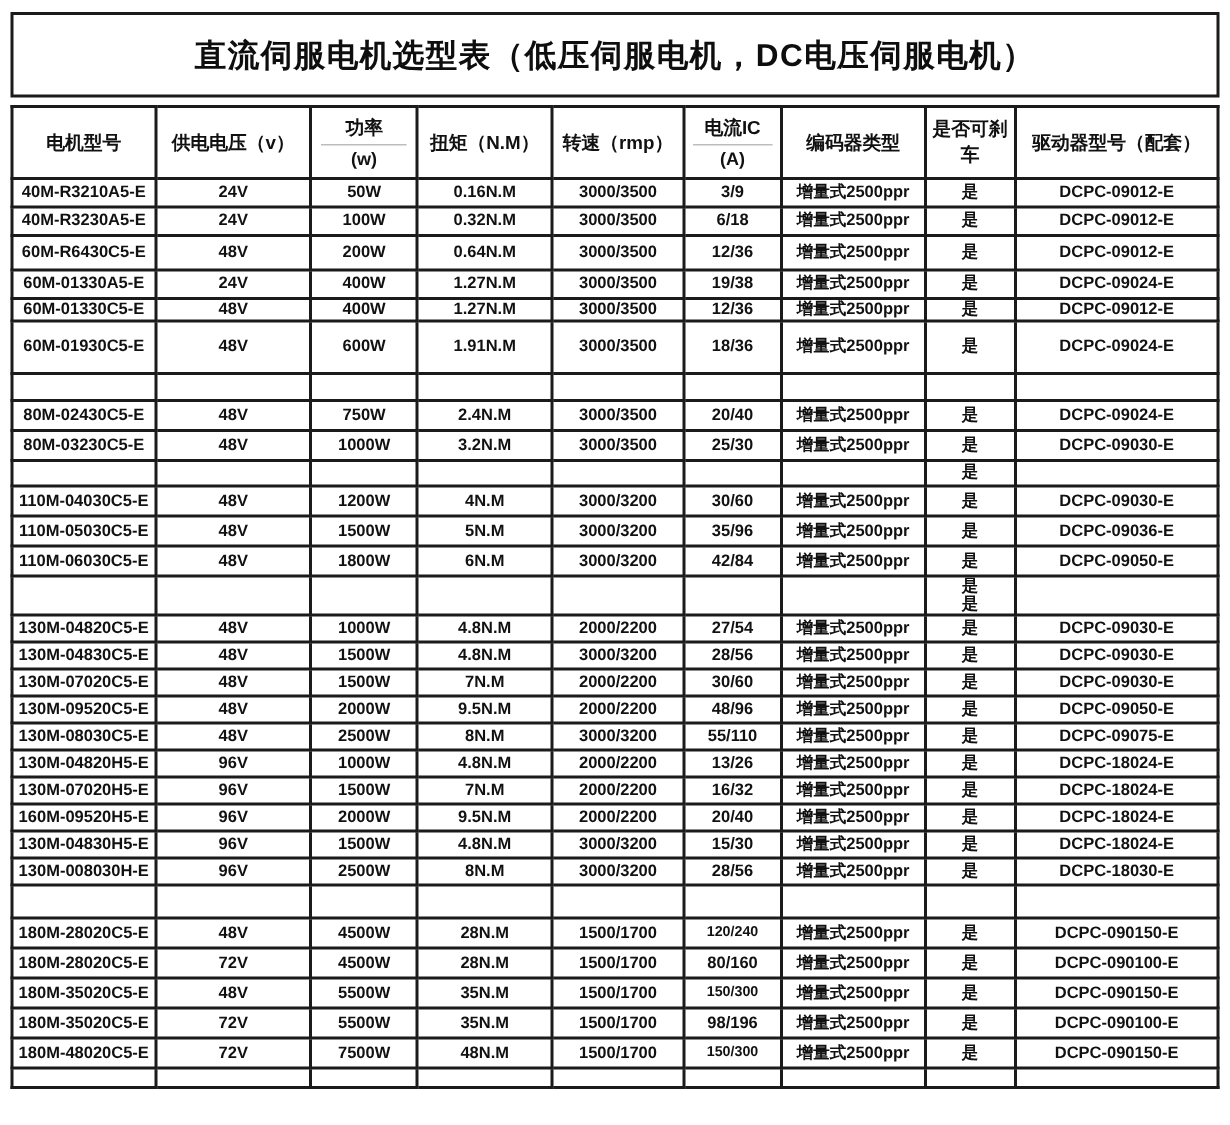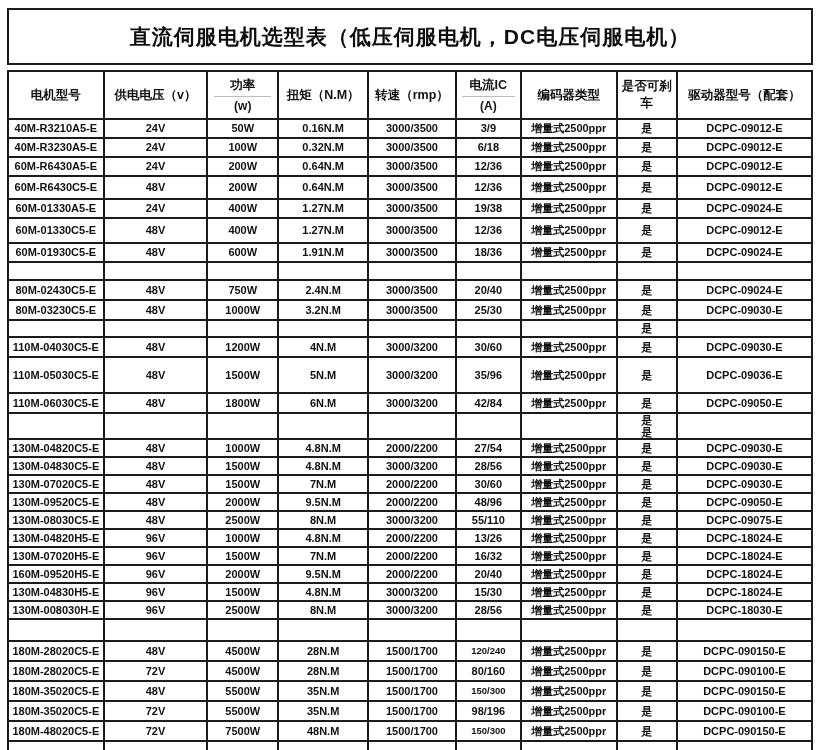--- a/index.html
+++ b/index.html
@@ -126,31 +126,20 @@
           <td>40M-R3230A5-E</td>
           <td>24V</td>
           <td>100W</td>
           <td>0.32N.M</td>
           <td>3000/3500</td>
           <td>6/18</td>
           <td>增量式2500ppr</td>
           <td>是</td>
           <td>DCPC-09012-E</td>
         </tr>
-        <tr style="height: 19px;">
-          <td>60M-R6430A5-E</td>
-          <td>24V</td>
-          <td>200W</td>
-          <td>0.64N.M</td>
-          <td>3000/3500</td>
-          <td>12/36</td>
-          <td>增量式2500ppr</td>
-          <td>是</td>
-          <td>DCPC-09012-E</td>
-        </tr>
         <tr style="height: 23px;">
           <td>60M-R6430C5-E</td>
           <td>48V</td>
           <td>200W</td>
           <td>0.64N.M</td>
           <td>3000/3500</td>
           <td>12/36</td>
           <td>增量式2500ppr</td>
           <td>是</td>
           <td>DCPC-09012-E</td>
@@ -159,32 +148,32 @@
           <td>60M-01330A5-E</td>
           <td>24V</td>
           <td>400W</td>
           <td>1.27N.M</td>
           <td>3000/3500</td>
           <td>19/38</td>
           <td>增量式2500ppr</td>
           <td>是</td>
           <td>DCPC-09024-E</td>
         </tr>
-        <tr style="height: 25px;">
+        <tr style="height: 15px;">
           <td>60M-01330C5-E</td>
           <td>48V</td>
           <td>400W</td>
           <td>1.27N.M</td>
           <td>3000/3500</td>
           <td>12/36</td>
           <td>增量式2500ppr</td>
           <td>是</td>
           <td>DCPC-09012-E</td>
         </tr>
-        <tr style="height: 19px;">
+        <tr style="height: 35px;">
           <td>60M-01930C5-E</td>
           <td>48V</td>
           <td>600W</td>
           <td>1.91N.M</td>
           <td>3000/3500</td>
           <td>18/36</td>
           <td>增量式2500ppr</td>
           <td>是</td>
           <td>DCPC-09024-E</td>
         </tr>
@@ -236,21 +225,21 @@
           <td>110M-04030C5-E</td>
           <td>48V</td>
           <td>1200W</td>
           <td>4N.M</td>
           <td>3000/3200</td>
           <td>30/60</td>
           <td>增量式2500ppr</td>
           <td>是</td>
           <td>DCPC-09030-E</td>
         </tr>
-        <tr style="height: 36px;">
+        <tr style="height: 20px;">
           <td>110M-05030C5-E</td>
           <td>48V</td>
           <td>1500W</td>
           <td>5N.M</td>
           <td>3000/3200</td>
           <td>35/96</td>
           <td>增量式2500ppr</td>
           <td>是</td>
           <td>DCPC-09036-E</td>
         </tr>

